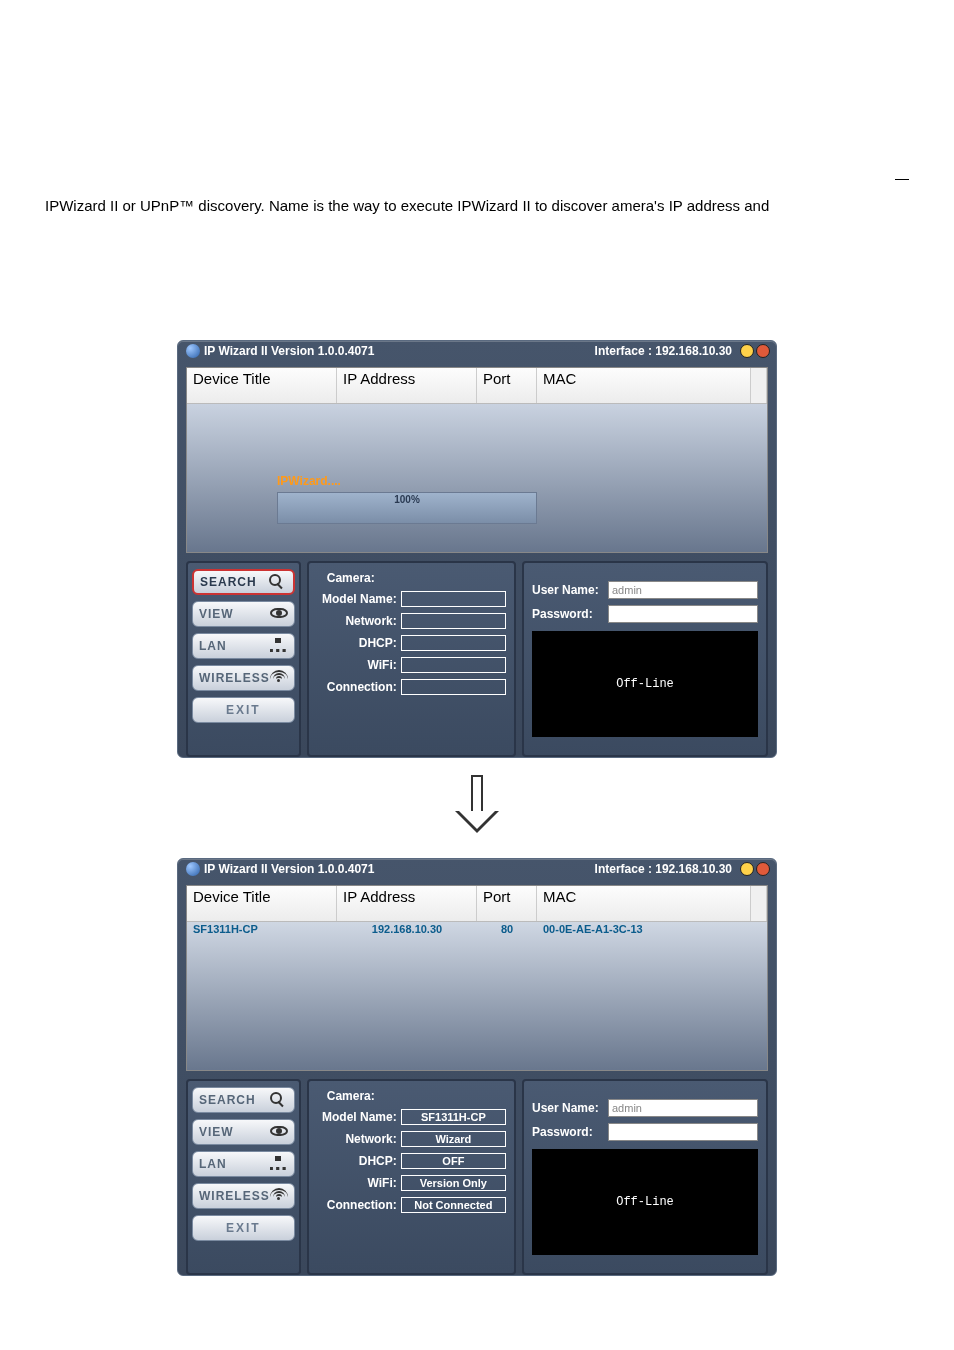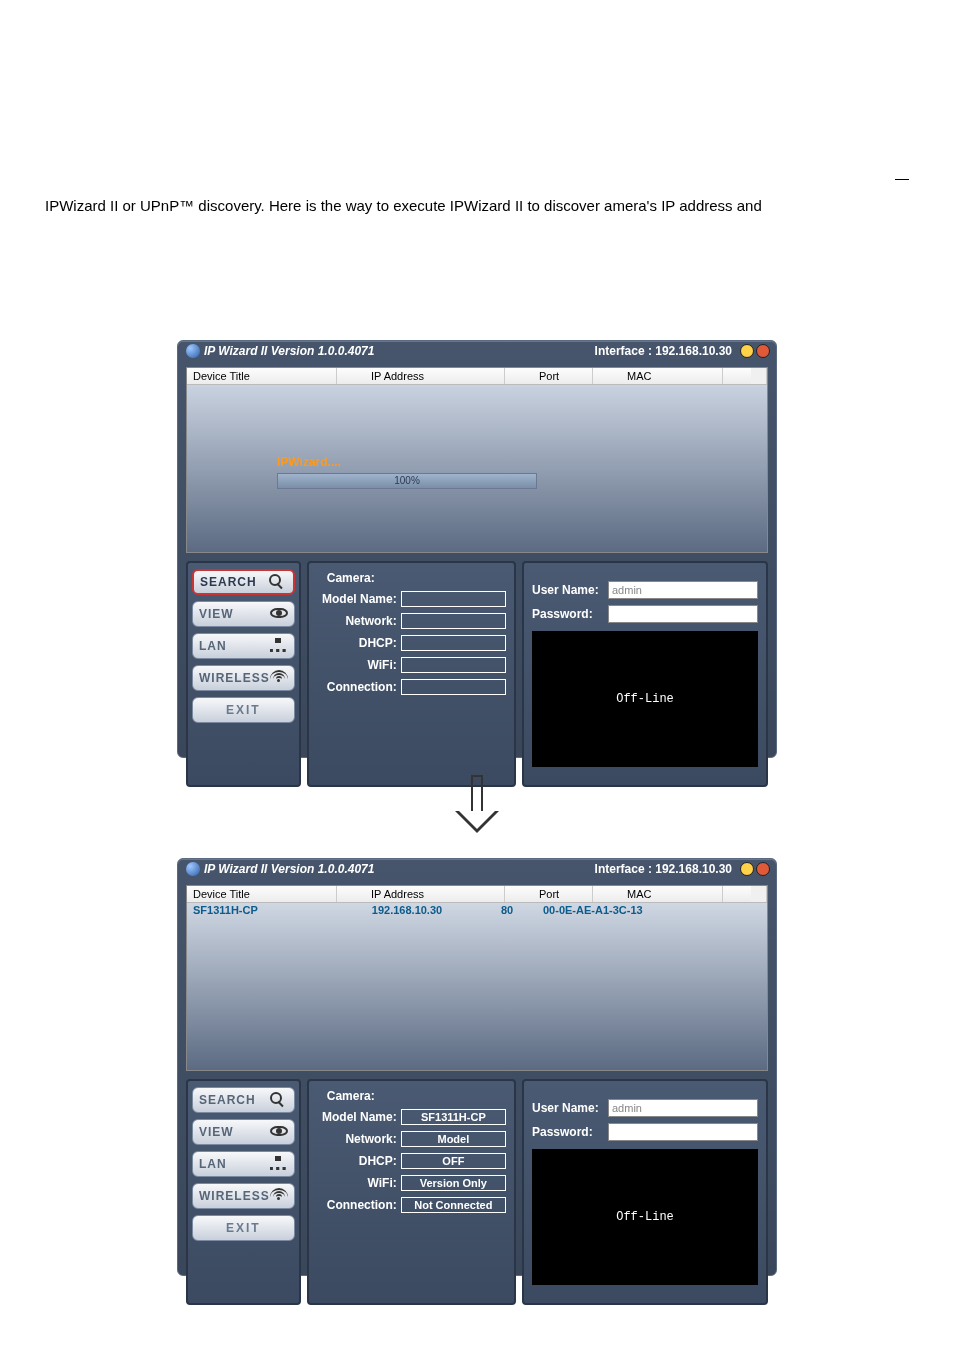--- a/index.html
+++ b/index.html
@@ -38,21 +38,21 @@
   .win1 { top: 340px; height: 418px; }
   .win2 { top: 858px; height: 418px; }
   .titlebar {
     height: 22px;
     position: relative;
     color: #fff;
     font-size: 12px;
     font-weight: bold;
     padding: 3px 8px 0 8px;
   }
-  .title-left { display: inline-flex; align-items: center; gap: 4px; font-style: italic; }
+  .title-left { display: inline-flex; align-items: center; gap: 4px; }
   .title-right { position: absolute; right: 44px; top: 3px; }
   .win-icons { position: absolute; right: 6px; top: 3px; display: flex; gap: 2px; }
   .circ {
     width: 14px; height: 14px; border-radius: 50%; display: inline-block;
     border: 1px solid #222;
   }
   .circ.min { background: #ffd24a; }
   .circ.close { background: #e05a3a; }
   .globe {
     width: 14px; height: 14px; border-radius: 50%;
@@ -64,23 +64,22 @@
     background: #fff;
     border: 1px solid #888;
     height: 186px;
     position: relative;
     overflow: hidden;
   }
   .list-header {
     display: flex;
     background: linear-gradient(#fdfdfd,#ececec);
     border-bottom: 1px solid #bbb;
-    font-size: 11px;
-    height: 17px;
-    gap: 28px;
+    font-size: 15px;
+    height: 36px;
   }
   .list-header > div {
     border-right: 1px solid #ccc;
     padding: 2px 6px;
   }
   .col-title { width: 150px; }
   .col-ip { width: 140px; }
   .col-port { width: 60px; }
   .col-mac { flex: 1; }
   .col-scroll { width: 16px; border-right: none; background:#f0f0f0; }
@@ -103,24 +102,25 @@
     left: 90px; top: 70px;
     width: 260px;
   }
   .searching-label {
     color: #ff9a1a;
     font-weight: bold;
     font-size: 12px;
     margin-bottom: 4px;
   }
   .progress {
-    height: 16px;
+    height: 32px;
     border: 1px solid #6b7a92;
     background: #dbe2ec;
     position: relative;
+    font-weight: bold;
   }
   .progress-fill {
     height: 100%;
     background: linear-gradient(#9fb3cc, #7b8ea8);
     width: 100%;
   }
   .progress-text {
     position: absolute; top: 1px; left: 0; right: 0;
     text-align: center; font-size: 10px; color: #2a3a52;
   }
@@ -235,21 +235,21 @@
     font-size: 12px; color: #fff; font-weight: bold;
     margin-bottom: 6px;
   }
   .auth-row .albl { width: 76px; }
   .auth-row input {
     flex: 1; height: 18px; border: 1px solid #888; background: #fff;
     font-size: 11px; padding: 0 3px; color: #888;
   }
   .preview {
     margin-top: 8px;
-    height: 136px;
+    height: 106px;
     background: #000;
     color: #fff;
     font-size: 12px;
     display: flex; align-items: center; justify-content: center;
     font-family: "Courier New", monospace;
   }
   .arrow-down {
     position: absolute;
     left: 455px;
     top: 775px;
@@ -270,21 +270,21 @@
     width:0; height:0;
     border-left:18px solid transparent;
     border-right:18px solid transparent;
     border-top:18px solid #fff;
   }
 </style>
 </head>
 <body>
 
 <div class="dash">—</div>
-<div class="intro">IPWizard II or UPnP™ discovery. Here is the way to execute IPWizard II to discover   amera's IP address and</div>
+<div class="intro">IPWizard II or UPnP™ discovery. Name is the way to execute IPWizard II to discover   amera's IP address and</div>
 
 <div class="app-window win1">
   <div class="titlebar">
     <span class="title-left">
       <span class="globe"></span>
       <span>IP Wizard II  Version 1.0.0.4071</span>
     </span>
     <span class="title-right">Interface : 192.168.10.30</span>
     <span class="win-icons">
       <span class="circ min"></span>
@@ -457,21 +457,21 @@
     <div class="info-col">
       <div class="info-row camera">
           <span class="lbl first">Camera:</span>
         </div>
       <div class="info-row">
           <span class="lbl">Model Name:</span>
           <span class="val">SF1311H-CP</span>
         </div>
       <div class="info-row">
           <span class="lbl">Network:</span>
-          <span class="val">Model</span>
+          <span class="val">Wizard</span>
         </div>
       <div class="info-row">
           <span class="lbl">DHCP:</span>
           <span class="val">OFF</span>
         </div>
       <div class="info-row">
           <span class="lbl">WiFi:</span>
           <span class="val">Version Only</span>
         </div>
       <div class="info-row">

